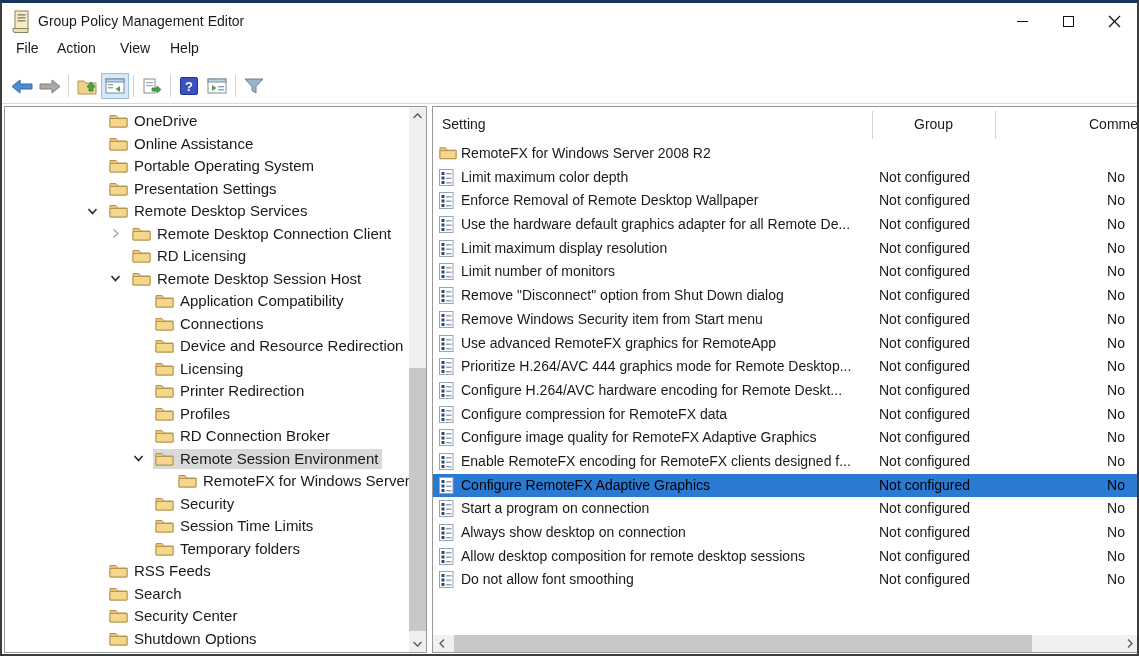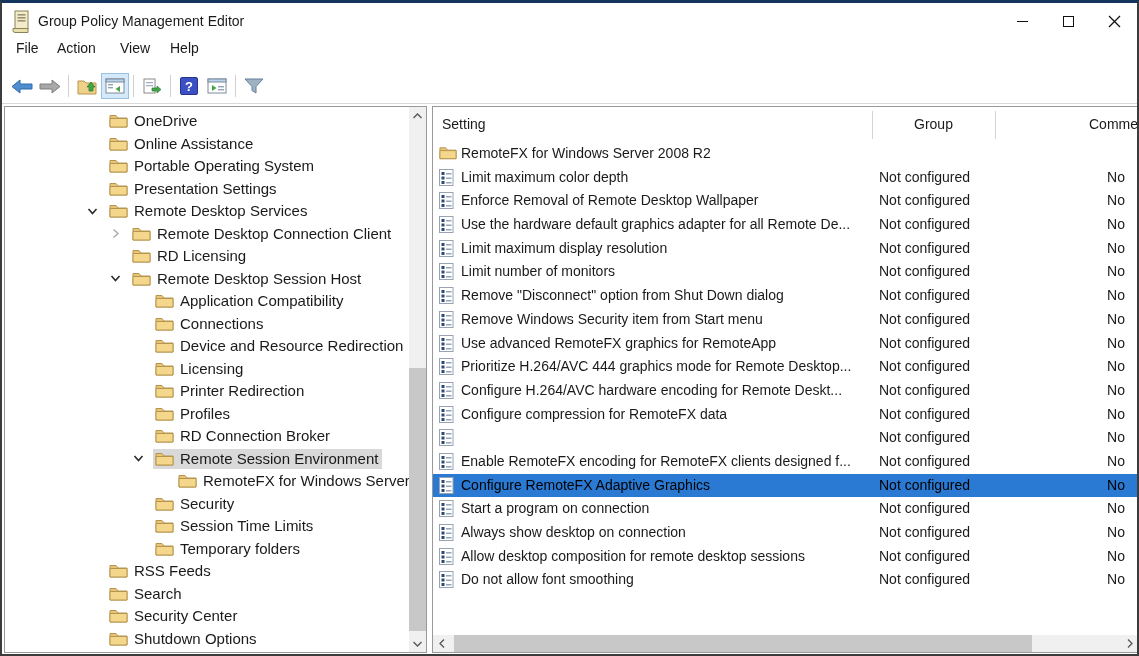--- a/index.html
+++ b/index.html
@@ -742,20 +742,21 @@
       <svg width="15" height="17" viewBox="0 0 15 17" style="display: inline;">
         <rect x="0.5" y="0.5" width="13.5" height="16" fill="#ffffff" stroke="#98a3b3"></rect>
         <rect x="2.5" y="3" width="3" height="3" fill="#2f4a6e"></rect>
               <rect x="7" y="4" width="5.5" height="1.5" fill="#93a6bb"></rect>
         <rect x="2.5" y="7.5" width="3" height="3" fill="#2f4a6e"></rect>
               <rect x="7" y="8.5" width="5.5" height="1.5" fill="#93a6bb"></rect>
         <rect x="2.5" y="12" width="3" height="3" fill="#2f4a6e"></rect>
               <rect x="7" y="13" width="5.5" height="1.5" fill="#93a6bb"></rect>
       </svg>
     </span>
+    <span class="cell c-set">Configure image quality for RemoteFX Adaptive Graphics</span>
     <span class="cell c-state">Not configured</span>
     <span class="cell c-comment">No</span>
   </div>
 
   <div class="list-row">
     <span class="icon-slot">
       
       <svg width="15" height="17" viewBox="0 0 15 17" style="display: inline;">
         <rect x="0.5" y="0.5" width="13.5" height="16" fill="#ffffff" stroke="#98a3b3"></rect>
         <rect x="2.5" y="3" width="3" height="3" fill="#2f4a6e"></rect>

